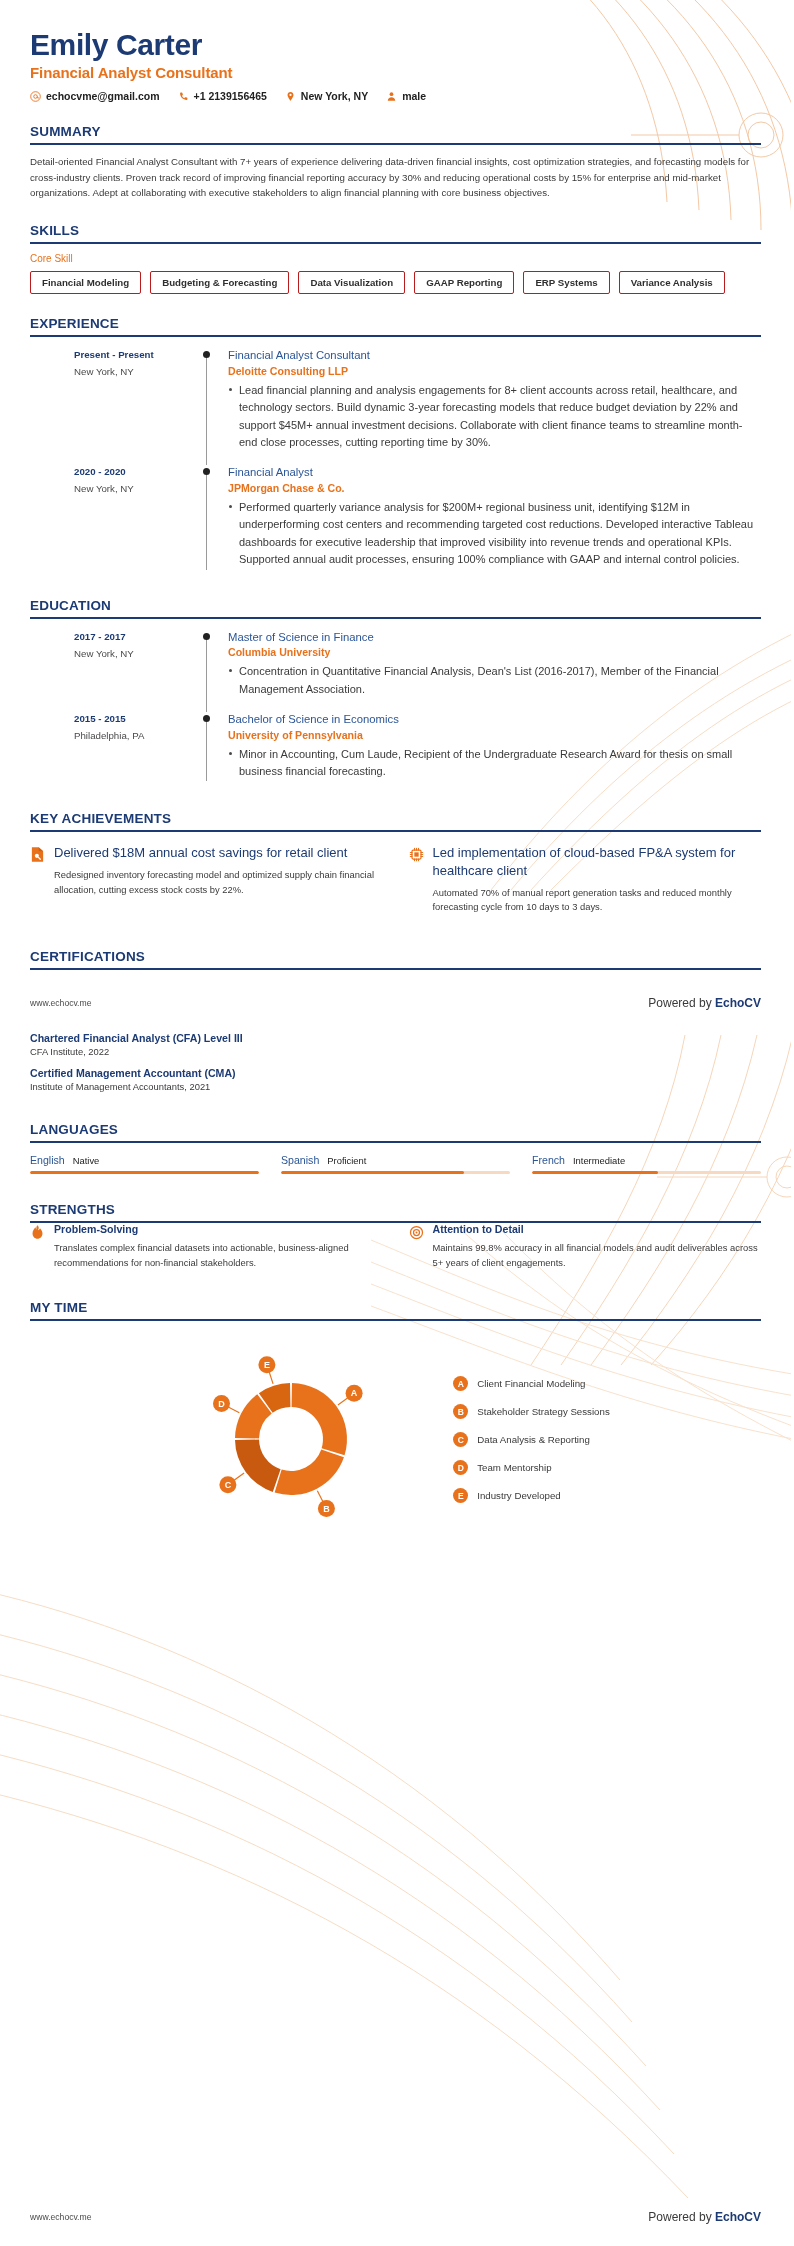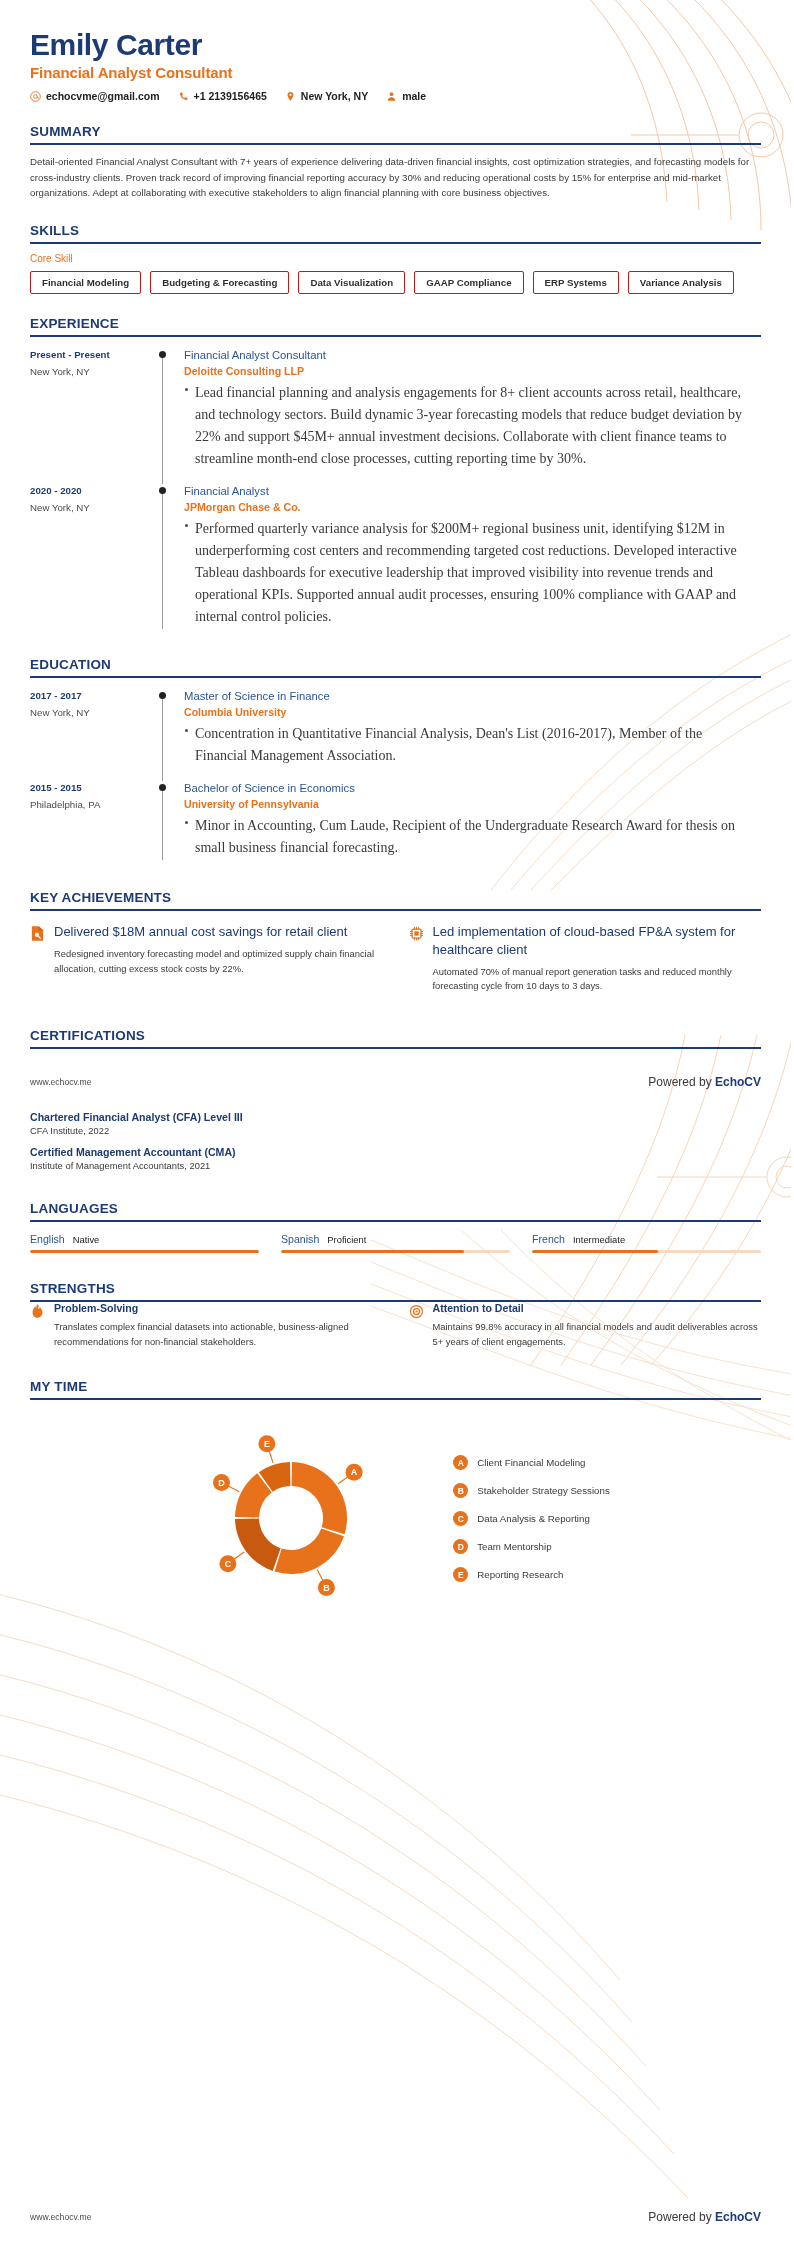--- a/index.html
+++ b/index.html
@@ -63,42 +63,42 @@
   }
   .chips{ display:flex; flex-wrap:wrap; gap:7px 9px; }
   .chip{
     border:1px solid #b91c1c; border-radius:2px;
     padding:5px 11px; font-size:9.7px; font-weight:700; color:#2f2f2f;
     background:#fff; white-space:nowrap;
   }
 
   
   .entry{ display:flex; margin-top:11px; }
-  .entry-left{ width:112px; flex:0 0 112px; padding-top:1px; }
+  .entry-left{ width:112px; flex:0 0 112px; padding-top:1px;margin-left:44px; }
   .e-date{ font-size:9.7px; font-weight:700; color:#1c3a73; }
   .e-loc{ font-size:9.7px; color:#4a4a4a; margin-top:6px; }
   .entry-mid{
     width:42px; flex:0 0 42px; position:relative;
   }
   .tl-line{
     position:absolute; left:20px; top:6px; bottom:-11px;
     width:1px; background:#9a9a9a;
   }
   .tl-dot{
     position:absolute; left:16.5px; top:3px;
     width:7px; height:7px; border-radius:50%; background:#222;
   }
   .entry.last .tl-line{ bottom:2px; }
   .entry-right{ flex:1 1 auto; padding-right:6px; }
   .e-title{ font-size:11.3px; color:#2b5596; line-height:1.3; }
   .e-org{ font-size:10.6px; font-weight:700; color:#e8721c; margin-top:2px; }
   .e-bullets{ margin-top:5px; }
   .e-bullets li{
     list-style:none; position:relative; padding-left:11px;
-    font-size:14px; line-height:1.58; color:#3a3a3a; margin-bottom:3px;font-family:Liberation Serif, serif;
+    font-size:11px; line-height:1.58; color:#3a3a3a; margin-bottom:3px;
   }
   .e-bullets li:before{
     content:""; position:absolute; left:1px; top:6px;
     width:3px; height:3px; border-radius:50%; background:#4a4a4a;
   }
 
   
   .ach-grid{ display:flex; gap:26px; margin-top:12px; }
   .ach{ display:flex; gap:9px; width:50%; }
   .ach-icon{ width:15px; height:17px; flex:0 0 15px; margin-top:2px; }
@@ -295,21 +295,21 @@
     </div>
 
     <div class="section">
       <div class="sec-title">SKILLS</div>
       <div class="sec-rule"></div>
       <div class="skill-group-label">Core Skill</div>
       <div class="chips">
         <div class="chip">Financial Modeling</div>
         <div class="chip">Budgeting &amp; Forecasting</div>
         <div class="chip">Data Visualization</div>
-        <div class="chip">GAAP Compliance</div>
+        <div class="chip">GAAP Reporting</div>
         <div class="chip">ERP Systems</div>
         <div class="chip">Variance Analysis</div>
       </div>
     </div>
 
     <div class="section">
       <div class="sec-title">EXPERIENCE</div>
       <div class="sec-rule"></div>
 
       <div class="entry">
@@ -569,21 +569,21 @@
           <div class="legend-row">
             <span class="legend-badge">C</span>
             <span class="legend-label">Data Analysis &amp; Reporting</span>
           </div>
           <div class="legend-row">
             <span class="legend-badge">D</span>
             <span class="legend-label">Team Mentorship</span>
           </div>
           <div class="legend-row">
             <span class="legend-badge">E</span>
-            <span class="legend-label">Reporting Research</span>
+            <span class="legend-label">Industry Developed</span>
           </div>
         </div>
       </div>
     </div>
 
   </div>
 
   <div class="bottom-footer">
     <div class="pf-left">www.echocv.me</div>
     <div class="pf-right">

